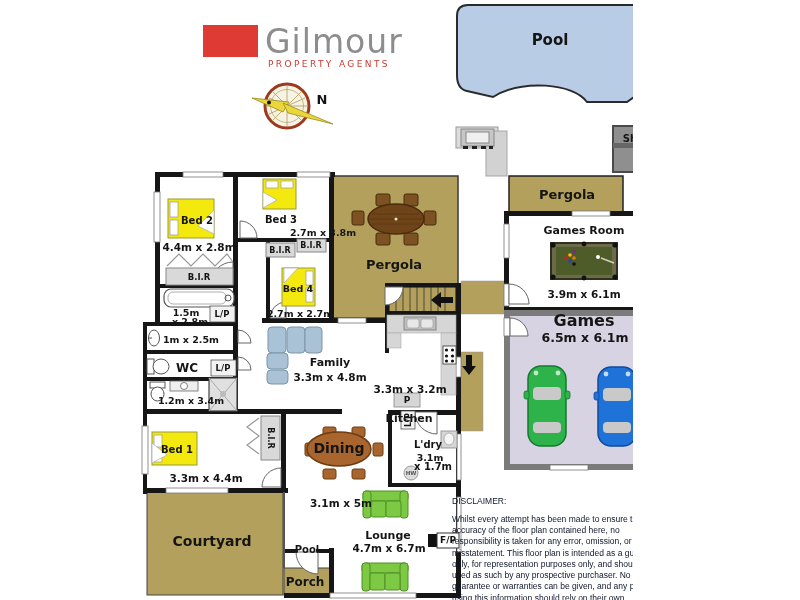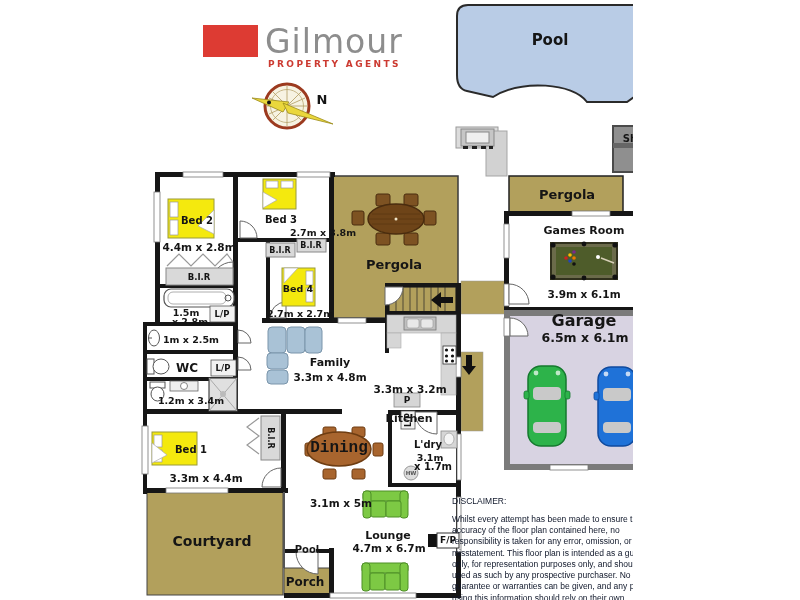--- a/index.html
+++ b/index.html
@@ -11,21 +11,21 @@
   svg.layer { position:absolute; left:0; top:0; }
   .lbl {
     position:absolute; transform:translate(-50%,-50%);
     font-weight:bold; color:#151515; white-space:nowrap; z-index:6;
   }
   .lbl.v90  { transform:translate(-50%,-50%) rotate(90deg); }
   .lbl.v270 { transform:translate(-50%,-50%) rotate(-90deg); }
   .tl { position:absolute; z-index:6; white-space:nowrap; }
   #logo-box { position:absolute; left:203px; top:25px; width:55px; height:32px; background:#dd3b33; z-index:6; }
   #logo-name { left:265px; top:22px; font-size:33px; font-weight:400; color:#8d8d8d; letter-spacing:1px; }
-  #logo-tag  { left:268px; top:59px; font-size:9px; font-weight:700; color:#cc3a31; letter-spacing:2.4px; }
+  #logo-tag  { left:268px; top:59px; font-size:9px; font-weight:400; color:#cc3a31; letter-spacing:2.4px; }
   #disclaimer {
     position:absolute; left:452px; top:496px; width:206px; z-index:6;
     font-family:Liberation Sans, sans-serif; color:#0f172a;
   }
   #disclaimer .dtitle { font-size:8.5px; margin-bottom:8px; }
   #disclaimer .dbody  { font-size:8.5px; line-height:1.32; text-align:left; }
 </style>
 </head>
 <body>
 
@@ -357,21 +357,21 @@
     </g>
   </svg>
 
   <div class="lbl" style="left:322px;top:99px;font-size:13px;">N</div>
   <div class="lbl" style="left:550px;top:40px;font-size:15px;">Pool</div>
   <div class="lbl" style="left:637px;top:138px;font-size:10px;">Shed</div>
   <div class="lbl" style="left:567px;top:194px;font-size:13px;">Pergola</div>
   <div class="lbl" style="left:394px;top:264px;font-size:13px;">Pergola</div>
   <div class="lbl" style="left:584px;top:230px;font-size:11px;">Games Room</div>
   <div class="lbl" style="left:584px;top:294px;font-size:10.5px;">3.9m x 6.1m</div>
-  <div class="lbl" style="left:584px;top:320px;font-size:16px;">Garage</div>
+  <div class="lbl" style="left:584px;top:320px;font-size:16px;">Games</div>
   <div class="lbl" style="left:585px;top:337px;font-size:12.5px;">6.5m x 6.1m</div>
 
   <div class="lbl" style="left:197px;top:220px;font-size:10px;">Bed 2</div>
   <div class="lbl" style="left:199px;top:247px;font-size:10.5px;">4.4m x 2.8m</div>
   <div class="lbl" style="left:199px;top:277px;font-size:8.5px;">B.I.R</div>
   <div class="lbl" style="left:281px;top:219px;font-size:10px;">Bed 3</div>
   <div class="lbl" style="left:283px;top:232px;font-size:9.5px;margin-left:40px;">2.7m x 3.8m</div>
   <div class="lbl" style="left:280px;top:250px;font-size:8px;">B.I.R</div>
   <div class="lbl" style="left:311px;top:245px;font-size:8px;">B.I.R</div>
   <div class="lbl" style="left:298px;top:288px;font-size:9.5px;">Bed 4</div>
@@ -384,25 +384,25 @@
   <div class="lbl" style="left:187px;top:368px;font-size:12px;">WC</div>
   <div class="lbl" style="left:223px;top:368px;font-size:8.5px;">L/P</div>
   <div class="lbl" style="left:191px;top:400px;font-size:9.5px;">1.2m x 3.4m</div>
 
   <div class="lbl" style="left:330px;top:362px;font-size:11px;">Family</div>
   <div class="lbl" style="left:330px;top:377px;font-size:10.5px;">3.3m x 4.8m</div>
   <div class="lbl" style="left:409px;top:375px;font-size:11px;margin-top:43px;">Kitchen</div>
   <div class="lbl" style="left:410px;top:389px;font-size:10.5px;">3.3m x 3.2m</div>
   <div class="lbl" style="left:407px;top:400px;font-size:9px;">P</div>
 
-  <div class="lbl" style="left:177px;top:449px;font-size:10px;padding-left:28px;">Bed 1</div>
+  <div class="lbl" style="left:177px;top:449px;font-size:10px;">Bed 1</div>
   <div class="lbl" style="left:206px;top:478px;font-size:10.5px;">3.3m x 4.4m</div>
   <div class="lbl v90" style="left:270px;top:438px;font-size:8px;">B.I.R</div>
 
-  <div class="lbl" style="left:339px;top:448px;font-size:16px;font-family:Liberation Mono, monospace;">Dining</div>
+  <div class="lbl" style="left:339px;top:448px;font-size:14px;">Dining</div>
   <div class="lbl" style="left:341px;top:479px;font-size:10.5px;margin-top:24px;">3.1m x 5m</div>
 
   <div class="lbl" style="left:428px;top:444px;font-size:10px;">L'dry</div>
   <div class="lbl" style="left:430px;top:457px;font-size:9.5px;">3.1m</div>
   <div class="lbl" style="left:433px;top:466px;font-size:10px;">x 1.7m</div>
   <div class="lbl v270" style="left:408px;top:420px;font-size:8px;">L/P</div>
   <div class="lbl" style="left:411px;top:473px;font-size:5.5px;color:#555;">HW</div>
 
   <div class="lbl" style="left:388px;top:535px;font-size:11px;">Lounge</div>
   <div class="lbl" style="left:389px;top:548px;font-size:10.5px;">4.7m x 6.7m</div>

